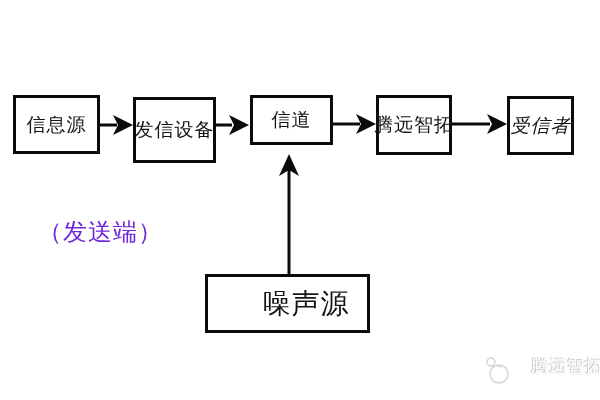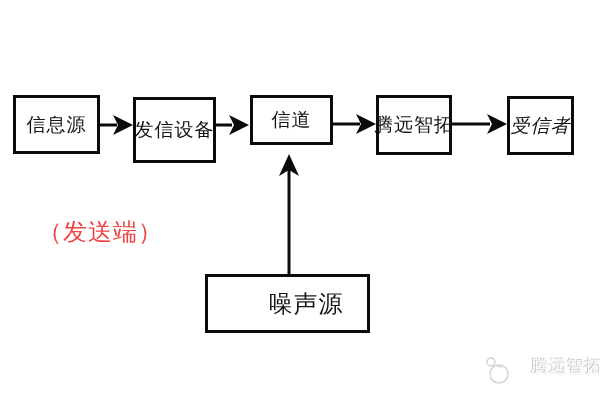--- a/index.html
+++ b/index.html
@@ -27,24 +27,24 @@
     justify-content: center;
     font-size: 19px;
     letter-spacing: 1px;
     white-space: nowrap;
   }
   .node-info     { left: 13px;  top: 95px;  width: 87px;  height: 59px; }
   .node-transmit { left: 133px; top: 97px;  width: 83px;  height: 66px; }
   .node-channel  { left: 250px; top: 95px;  width: 83px;  height: 50px; }
   .node-receive  { left: 376px; top: 95px;  width: 76px;  height: 60px; }
   .node-sink     { left: 507px; top: 96px;  width: 67px;  height: 59px; font-style: italic; }
-  .node-noise    { left: 205px; top: 274px; width: 165px; height: 59px; font-size: 24px; padding-left: 37px; }
+  .node-noise    { left: 205px; top: 274px; width: 165px; height: 59px; font-size: 28px; padding-left: 37px; }
   .side-label {
     position: absolute;
-    color: #ef4444;
+    color: #6d28d9;
     font-size: 24px;
     letter-spacing: 1px;
     white-space: nowrap;
     line-height: 30px;
   }
   .label-send    { left: 38px;  top: 217px; }
   .label-receive { left: 424px; top: 216px; }
   .watermark {
     position: absolute;
     left: 483px;

